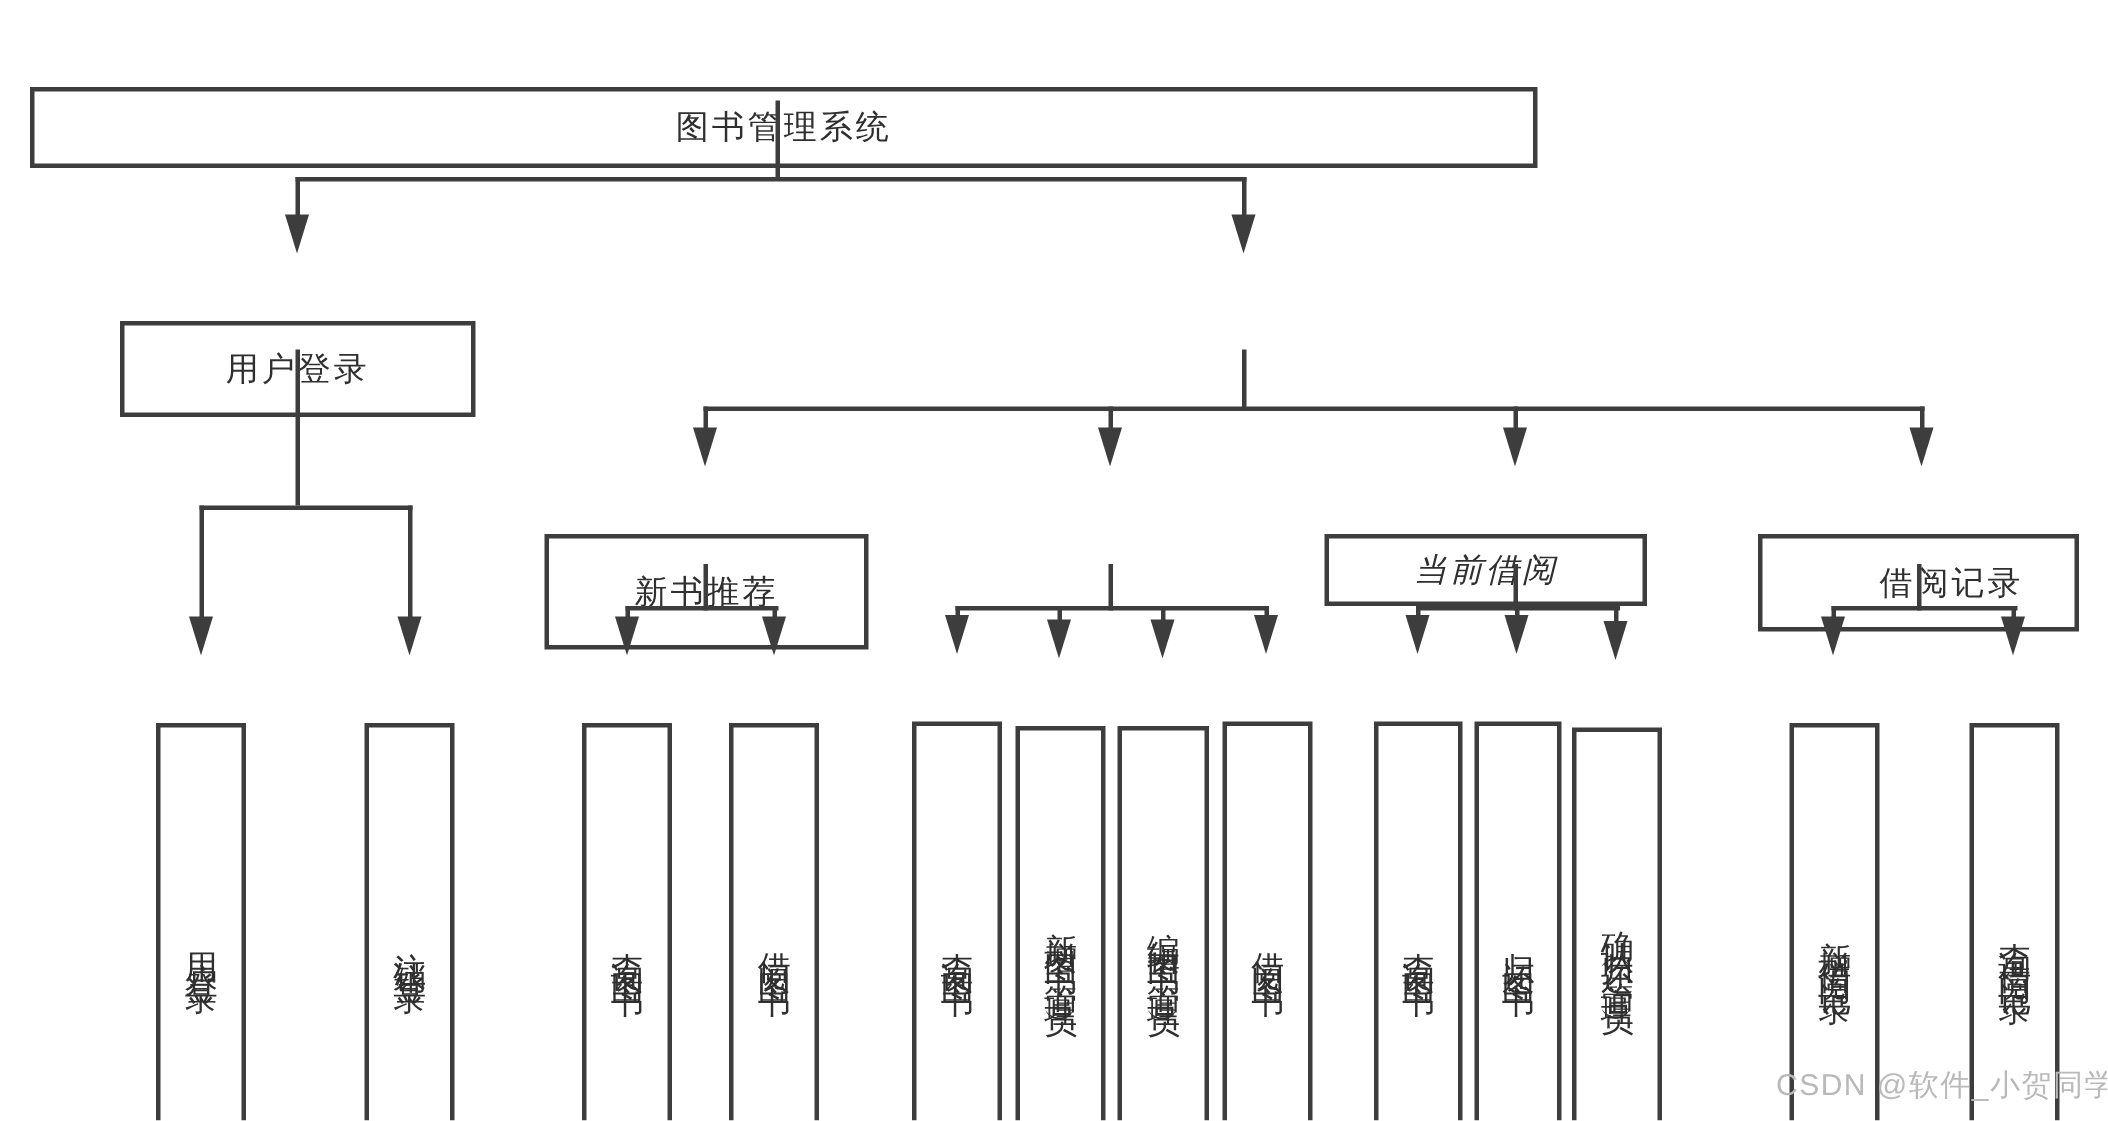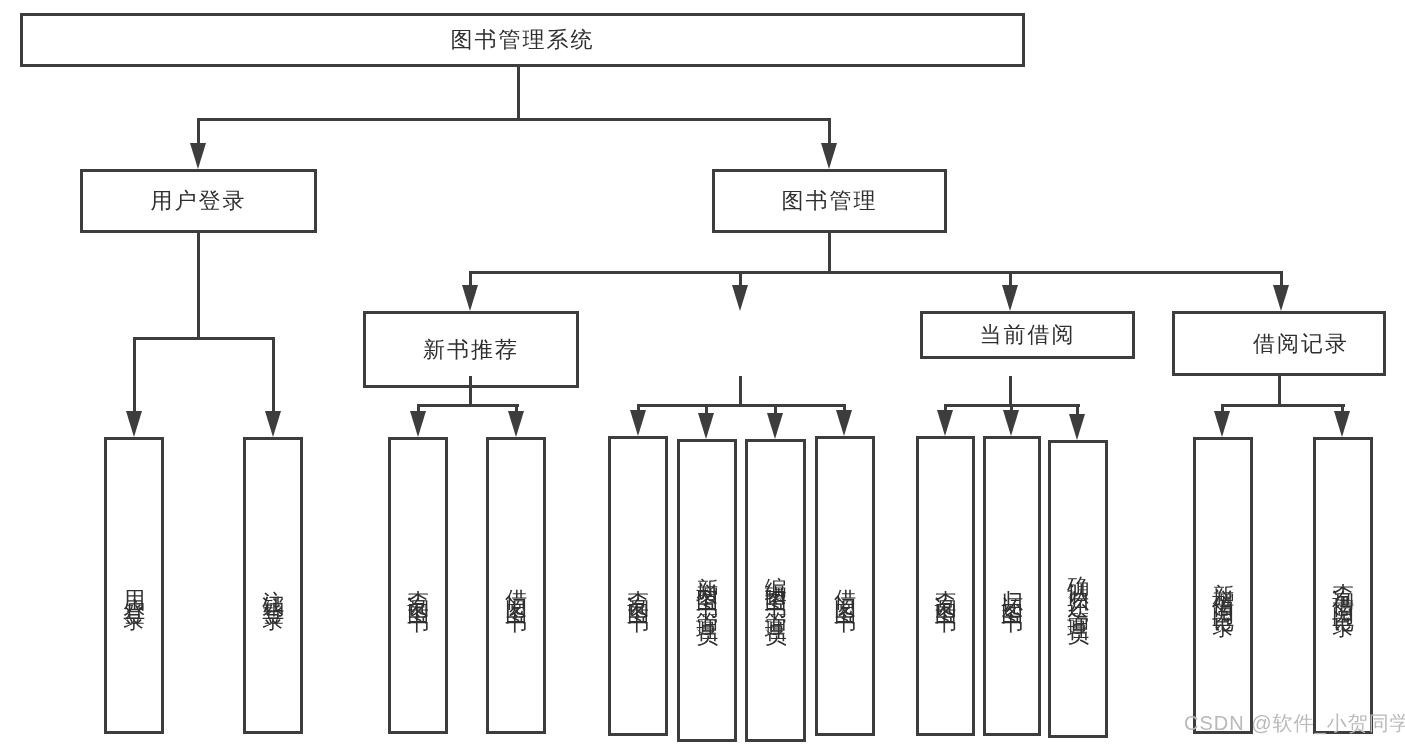--- a/index.html
+++ b/index.html
@@ -16,20 +16,21 @@
 
   .box {
     position: absolute;
     box-sizing: border-box;
     border: 3px solid var(--color-line, #3d3d3d);
     background: #ffffff;
     display: flex;
     align-items: center;
     justify-content: center;
     color: var(--color-text, #2f2f2f);
+    margin-top: 45px;
   }
 
   .hbox { font-size: 22px; letter-spacing: 2px; white-space: nowrap; }
 
   .leaf .vtext {
     writing-mode: vertical-rl;
     text-orientation: mixed;
     font-size: 22px;
     letter-spacing: 7px;
     line-height: 1.2;
@@ -72,23 +73,20 @@
   <div class="ln" style="left:517px; top:67px; width:3px; height:53px;"></div>
   <div class="ln" style="left:197px; top:118px; width:634px; height:3px;"></div>
   <div class="ln" style="left:197px; top:118px; width:3px; height:28px;"></div>
   <div class="arrow" style="left:190px; top:143px;"></div>
   <div class="ln" style="left:828px; top:118px; width:3px; height:28px;"></div>
   <div class="arrow" style="left:821px; top:143px;"></div>
 
   <div class="box hbox" style="left:80px; top:169px; width:237px; height:64px;">
     <span>用户登录</span>
   </div>
-  <div class="box hbox" style="left:712px; top:169px; width:235px; height:64px;">
-    <span>图书管理</span>
-  </div>
 
   <div class="ln" style="left:197px; top:233px; width:3px; height:104px;"></div>
   <div class="ln" style="left:133px; top:337px; width:142px; height:3px;"></div>
   <div class="ln" style="left:133px; top:337px; width:3px; height:78px;"></div>
   <div class="arrow" style="left:126px; top:411px;"></div>
   <div class="ln" style="left:272px; top:337px; width:3px; height:78px;"></div>
   <div class="arrow" style="left:265px; top:411px;"></div>
 
   <div class="ln" style="left:828px; top:233px; width:3px; height:40px;"></div>
   <div class="ln" style="left:469px; top:271px; width:814px; height:3px;"></div>
@@ -97,21 +95,21 @@
   <div class="ln" style="left:739px; top:271px; width:3px; height:17px;"></div>
   <div class="arrow" style="left:732px; top:285px;"></div>
   <div class="ln" style="left:1009px; top:271px; width:3px; height:17px;"></div>
   <div class="arrow" style="left:1002px; top:285px;"></div>
   <div class="ln" style="left:1280px; top:271px; width:3px; height:17px;"></div>
   <div class="arrow" style="left:1273px; top:285px;"></div>
 
   <div class="box hbox" style="left:363px; top:311px; width:216px; height:77px;">
     <span>新书推荐</span>
   </div>
-  <div class="box hbox" style="left:920px; top:311px; width:215px; height:48px;">
+  <div class="box hbox" style="left:883px; top:311px; width:215px; height:48px;font-style:italic;">
     <span>当前借阅</span>
   </div>
   <div class="box hbox" style="left:1172px; top:311px; width:214px; height:65px;padding-left:44px;">
     <span>借阅记录</span>
   </div>
 
   <div class="ln" style="left:469px; top:376px; width:3px; height:31px;"></div>
   <div class="ln" style="left:417px; top:404px; width:102px; height:3px;"></div>
   <div class="ln" style="left:417px; top:404px; width:3px; height:10px;"></div>
   <div class="arrow" style="left:410px; top:411px;"></div>

